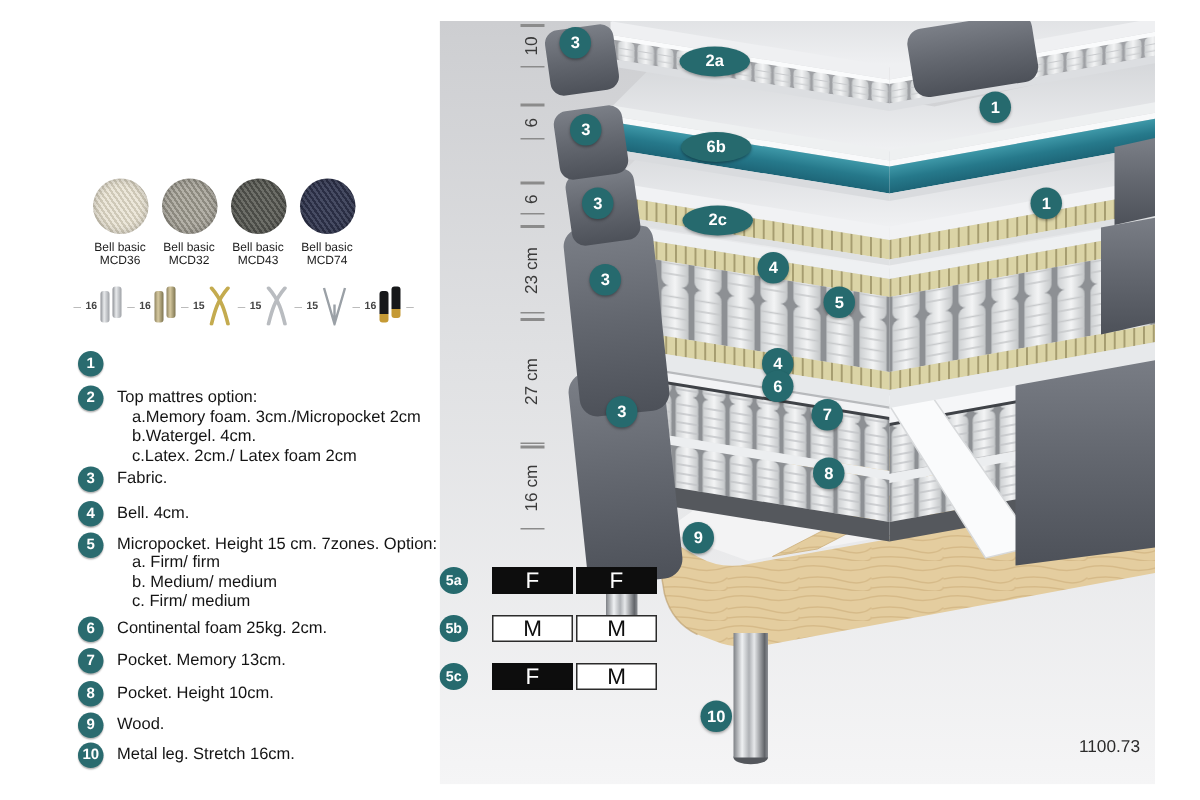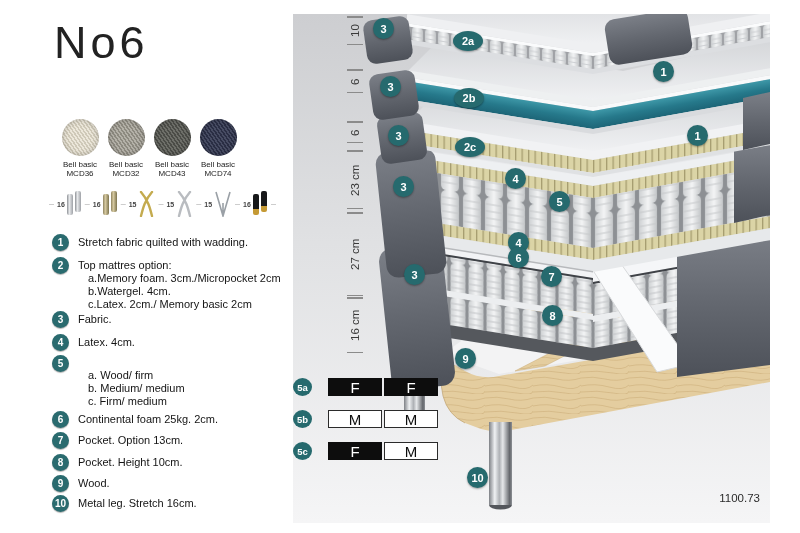--- a/index.html
+++ b/index.html
@@ -36,40 +36,39 @@
      flex:0 0 17px;box-shadow:0 1px 1px rgba(0,0,0,.3);}
   .ftext{font-size:11px;padding-top:2px;white-space:nowrap;color:#141414;}
   .fsub{position:absolute;left:88px;font-size:11px;line-height:13px;white-space:nowrap;color:#141414;}
   
   .panel{position:absolute;left:293px;top:14px;width:477px;height:509px;overflow:hidden;}
   .panel svg{position:absolute;left:0;top:0;}
   .callout{position:absolute;background:#266a6e;color:#fff;font-weight:bold;
      border-radius:50%;display:flex;align-items:center;justify-content:center;
      box-shadow:0 1px 2px rgba(0,0,0,.35);}
   .co-n{width:21px;height:21px;font-size:11px;}
-  .co-w{width:30px;height:20px;font-size:11px;}
+  .co-w{width:47px;height:20px;font-size:11px;}
   .dim{position:absolute;left:46px;width:32px;display:flex;flex-direction:column;align-items:center;}
   .dimtick{width:16px;height:1.5px;background:#8b8b8b;flex:0 0 auto;}
   .dimlab{flex:1;display:flex;align-items:center;justify-content:center;
      writing-mode:vertical-rl;transform:rotate(180deg);font-size:11.5px;color:#3a3a3a;}
   .firmrow{position:absolute;display:flex;align-items:center;gap:16px;}
   .fr-circ{width:19px;height:18px;border-radius:50%;background:#266a6e;color:#fff;
      font-size:9.5px;font-weight:bold;display:flex;align-items:center;justify-content:center;}
   .cells{display:flex;gap:2px;}
   .cell{width:54px;height:18px;display:flex;align-items:center;justify-content:center;
      font-size:15px;box-sizing:border-box;}
   .cell.dark{background:#0d0d0d;color:#fff;border:1px solid #0d0d0d;}
   .cell.light{background:#fff;color:#0d0d0d;border:1.5px solid #2b2b2b;}
   .version{position:absolute;right:10px;top:478px;font-size:11.5px;color:#2b2b2b;}
 </style>
 </head>
 <body>
 
 <div class="hdr">
-  <div class="title">No6</div>
 </div>
 
 <div class="swatches">
   <div class="swatch">
     <div class="circ weave1"></div>
     <div class="lbl">
         <div>Bell basic</div>
         <div>MCD36</div>
       </div>
   </div>
@@ -140,50 +139,50 @@
     <span class="cylpair">
         <span class="cyl blackgold a"></span>
         <span class="cyl blackgold b"></span>
       </span>
   </div>
   <span class="dash">–</span>
 </div>
 
 <div class="feat" style="top:234px">
   <div class="fcirc">1</div>
-  <div class="ftext">Stretch fabric quilted with wadding.</div>
 </div>
 <div class="feat" style="top:257px">
   <div class="fcirc">2</div>
   <div class="ftext">Top mattres option:</div>
 </div>
 <div class="fsub" style="top:272px">a.Memory foam. 3cm./Micropocket 2cm</div>
 <div class="fsub" style="top:285px">b.Watergel. 4cm.</div>
-<div class="fsub" style="top:298px">c.Latex. 2cm./ Memory basic 2cm</div>
+<div class="fsub" style="top:298px">c.Latex. 2cm./ Latex foam 2cm</div>
 <div class="feat" style="top:311px">
   <div class="fcirc">3</div>
   <div class="ftext">Fabric.</div>
 </div>
 <div class="feat" style="top:334px">
   <div class="fcirc">4</div>
-  <div class="ftext">Latex. 4cm.</div>
+  <div class="ftext">Bell. 4cm.</div>
 </div>
 <div class="feat" style="top:355px">
   <div class="fcirc">5</div>
-</div>
-<div class="fsub" style="top:369px">a. Wood/ firm</div>
+  <div class="ftext">Micropocket. Height 15 cm. 7zones. Option:</div>
+</div>
+<div class="fsub" style="top:369px">a. Firm/ firm</div>
 <div class="fsub" style="top:382px">b. Medium/ medium</div>
 <div class="fsub" style="top:395px">c. Firm/ medium</div>
 <div class="feat" style="top:411px">
   <div class="fcirc">6</div>
   <div class="ftext">Continental foam 25kg. 2cm.</div>
 </div>
 <div class="feat" style="top:432px">
   <div class="fcirc">7</div>
-  <div class="ftext">Pocket. Option 13cm.</div>
+  <div class="ftext">Pocket. Memory 13cm.</div>
 </div>
 <div class="feat" style="top:454px">
   <div class="fcirc">8</div>
   <div class="ftext">Pocket. Height 10cm.</div>
 </div>
 <div class="feat" style="top:475px">
   <div class="fcirc">9</div>
   <div class="ftext">Wood.</div>
 </div>
 <div class="feat" style="top:495px">
@@ -412,21 +411,21 @@
 <div class="dim" style="top:283px;height:56px">
   <div class="dimtick"></div>
       <div class="dimlab">16 cm</div>
       <div class="dimtick"></div>
 </div>
 
 <div class="callout co-n" style="left:80px;top:4px">3</div>
 <div class="callout co-w" style="left:160px;top:17px">2a</div>
 <div class="callout co-n" style="left:360px;top:47px">1</div>
 <div class="callout co-n" style="left:87px;top:62px">3</div>
-<div class="callout co-w" style="left:161px;top:74px">2b</div>
+<div class="callout co-w" style="left:161px;top:74px">6b</div>
 <div class="callout co-n" style="left:95px;top:111px">3</div>
 <div class="callout co-w" style="left:162px;top:123px">2c</div>
 <div class="callout co-n" style="left:394px;top:111px">1</div>
 <div class="callout co-n" style="left:212px;top:154px">4</div>
 <div class="callout co-n" style="left:100px;top:162px">3</div>
 <div class="callout co-n" style="left:256px;top:177px">5</div>
 <div class="callout co-n" style="left:215px;top:218px">4</div>
 <div class="callout co-n" style="left:215px;top:233px">6</div>
 <div class="callout co-n" style="left:111px;top:250px">3</div>
 <div class="callout co-n" style="left:248px;top:252px">7</div>

